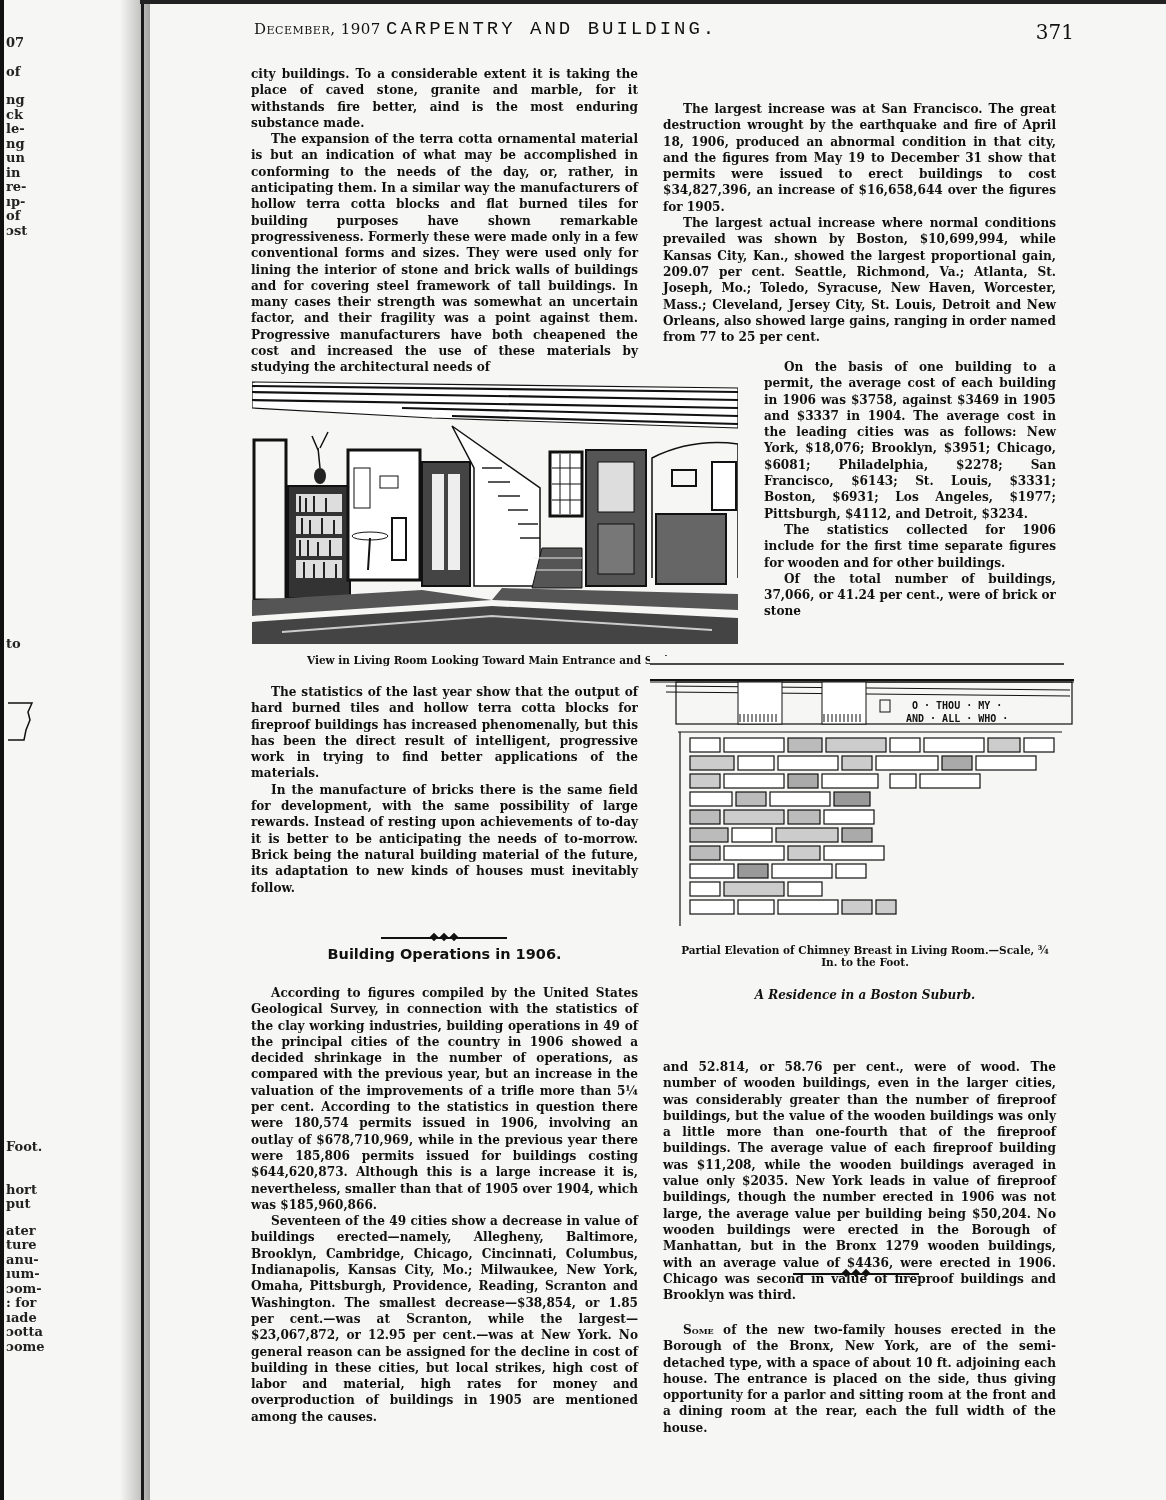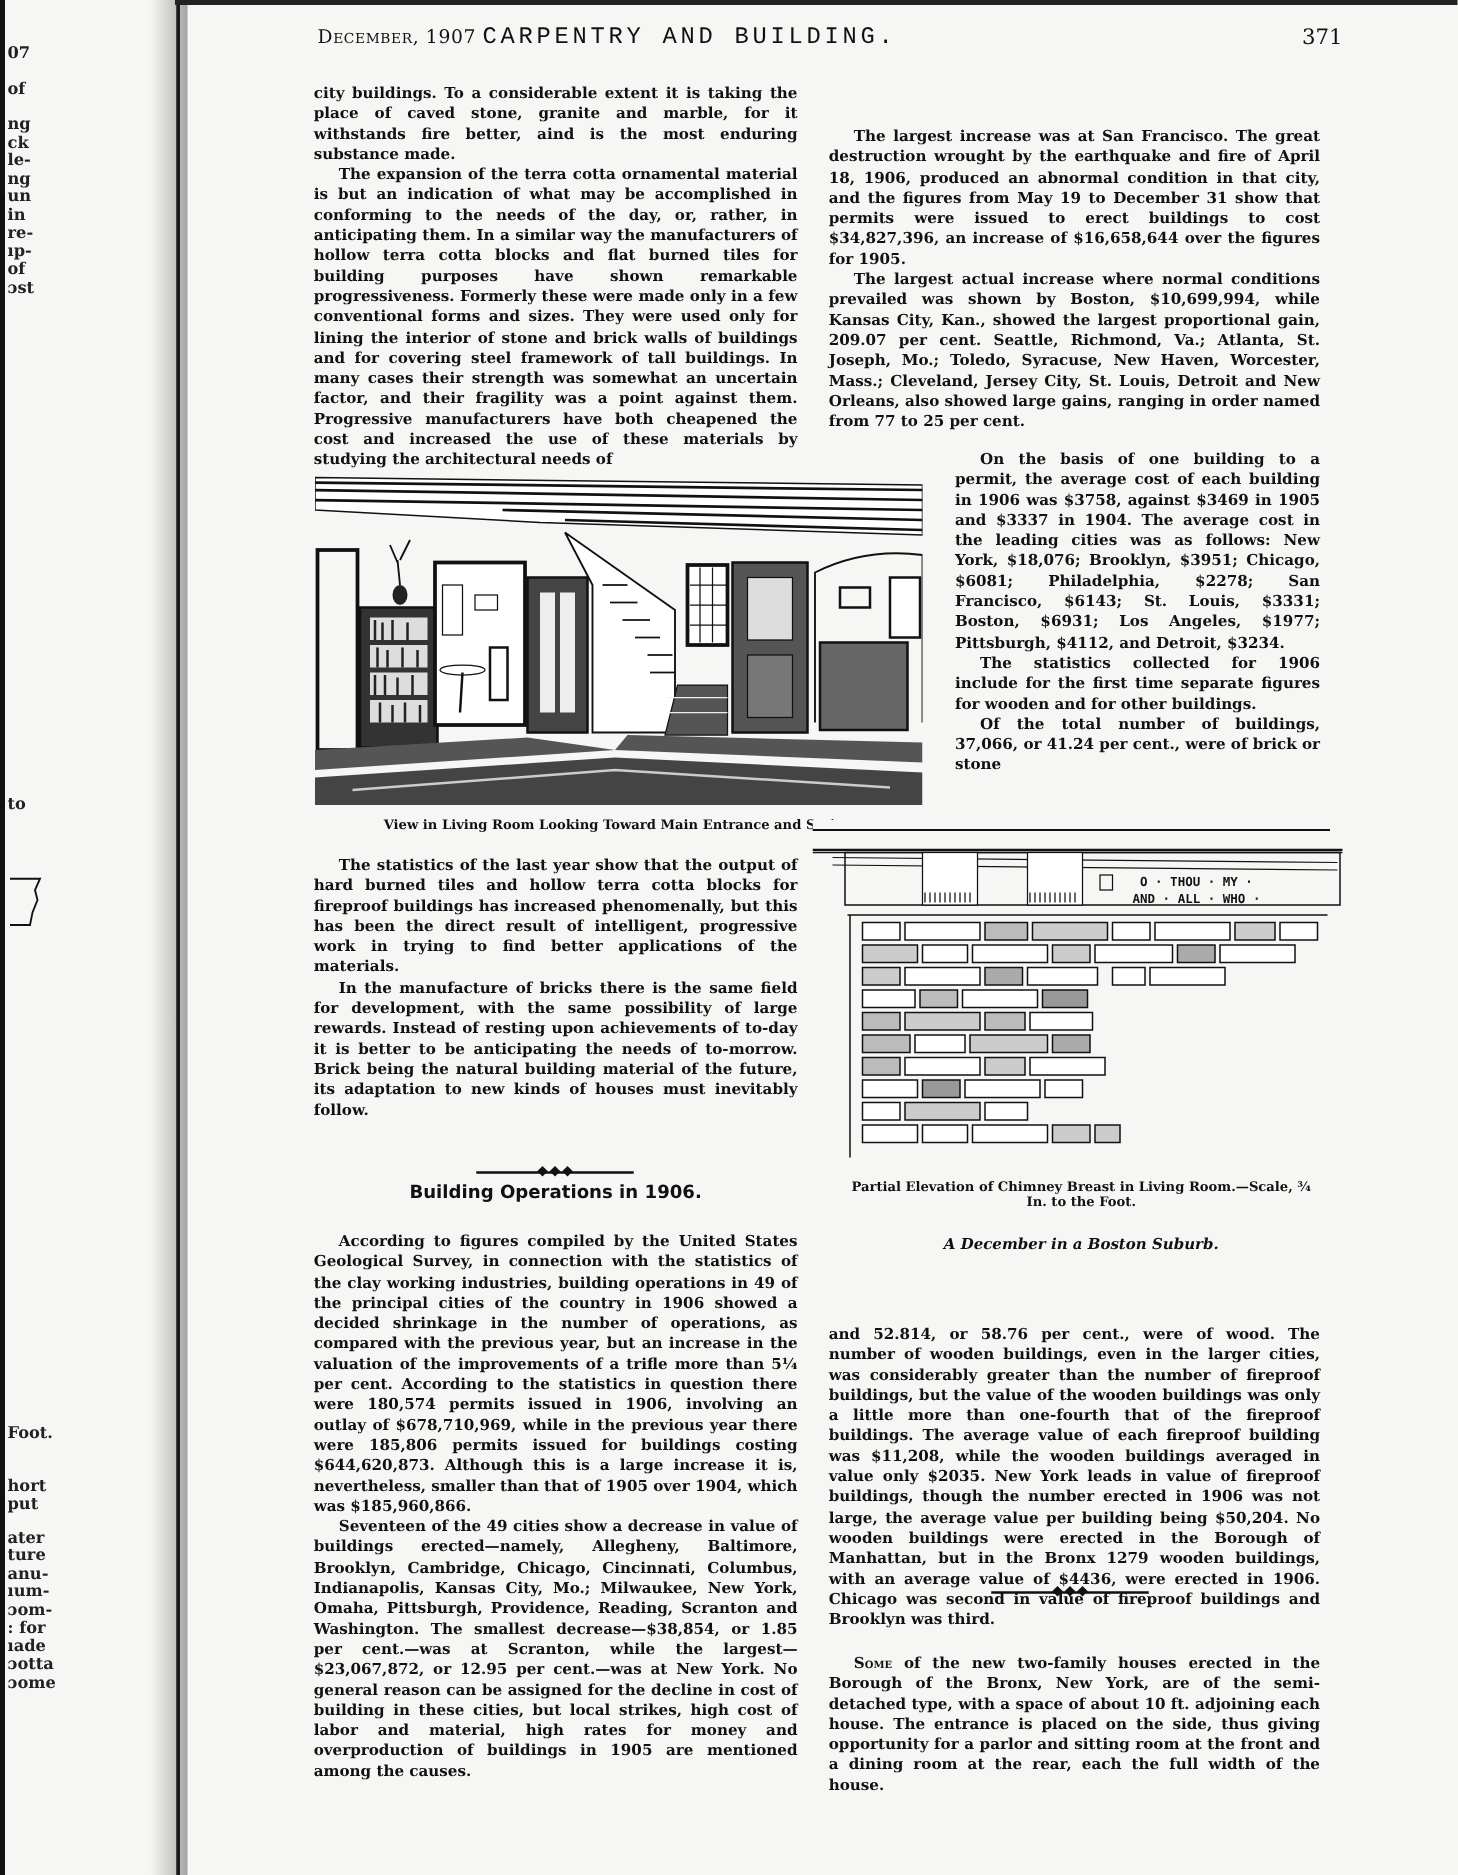--- a/index.html
+++ b/index.html
@@ -6,21 +6,21 @@
   body{width:1166px;height:1500px;background:#f6f6f4;position:relative;overflow:hidden;font-family:"DejaVu Serif","Liberation Serif",serif;color:#111;}
   .blackedge{position:absolute;left:0;top:0;width:4px;height:1500px;background:#111;}
   .topedge{position:absolute;left:140px;top:0;width:1026px;height:4px;background:#222;}
   .gutter{position:absolute;left:120px;top:0;width:30px;height:1500px;background:linear-gradient(90deg,rgba(150,150,150,0) 0%,rgba(120,120,120,.35) 60%,rgba(80,80,80,.5) 100%);}
   .foldline{position:absolute;left:141px;top:0;width:3px;height:1500px;background:#1a1a1a;}
   .prevpage{position:absolute;left:6px;font-size:13px;line-height:14.5px;font-weight:bold;color:#222;}
   .prevpage span{display:block;}
   .header{position:absolute;left:254px;top:18px;width:820px;height:26px;}
   .hdr-date{position:absolute;left:0;top:2px;font-size:15px;font-variant:small-caps;letter-spacing:.5px;}
   .hdr-title{position:absolute;left:132px;top:0;font-size:19px;letter-spacing:3px;font-family:Liberation Mono, monospace;text-align:right;}
-  .hdr-page{position:absolute;right:0;top:2px;font-size:17px;}
+  .hdr-page{position:absolute;right:0;top:2px;font-size:20px;}
   .col{position:absolute;font-size:12.1px;line-height:16.3px;text-align:justify;font-weight:bold;}
   .col p{margin:0;text-indent:20px;}
   .col p.noind{text-indent:0;}
   .colL{left:251px;width:387px;}
   .colR{left:663px;width:393px;margin-top:35px;}
   .caption{position:absolute;font-size:10.5px;font-weight:bold;text-align:center;}
   .section-title{position:absolute;left:251px;width:387px;top:946px;text-align:center;font-family:"DejaVu Sans","Liberation Sans",sans-serif;font-weight:bold;font-size:14.5px;}
   .ornament{position:absolute;height:8px;}
   .ornament .line{position:absolute;top:3px;height:2px;background:#111;}
   .ornament .dia{position:absolute;top:0;width:6px;height:6px;background:#111;transform:rotate(45deg);}
@@ -292,21 +292,21 @@
       <rect x="226" y="244" width="20" height="14" fill="#ccc"></rect>
   </g>
   <path d="M30 76 L30 270" stroke="#111" stroke-width="1.2"></path>
 </svg>
 
 <div class="caption" style="left:650px;top:944px;width:430px;">
   <div>Partial Elevation of Chimney Breast in Living Room.—Scale, ¾</div>
   <div>In. to the Foot.</div>
 </div>
 
-<div class="caption" style="left:650px;top:988px;width:430px;font-style:italic;font-size:12px;">A December in a Boston Suburb.</div>
+<div class="caption" style="left:650px;top:988px;width:430px;font-style:italic;font-size:12px;">A Residence in a Boston Suburb.</div>
 
 <div class="col colR" style="top:1024px">
   <p class="noind">and 52.814, or 58.76 per cent., were of wood. The number of wooden buildings, even in the larger cities, was considerably greater than the number of fireproof buildings, but the value of the wooden buildings was only a little more than one-fourth that of the fireproof buildings. The average value of each fireproof building was $11,208, while the wooden buildings averaged in value only $2035. New York leads in value of fireproof buildings, though the number erected in 1906 was not large, the average value per building being $50,204. No wooden buildings were erected in the Borough of Manhattan, but in the Bronx 1279 wooden buildings, with an average value of $4436, were erected in 1906. Chicago was second in value of fireproof buildings and Brooklyn was third.</p>
 </div>
 
 <div class="ornament" style="left:793px;top:1270px;width:126px;">
   <div class="line" style="left:0;width:126px;"></div>
   <div class="dia" style="left:50px;"></div>
   <div class="dia" style="left:60px;"></div>
   <div class="dia" style="left:70px;"></div>

